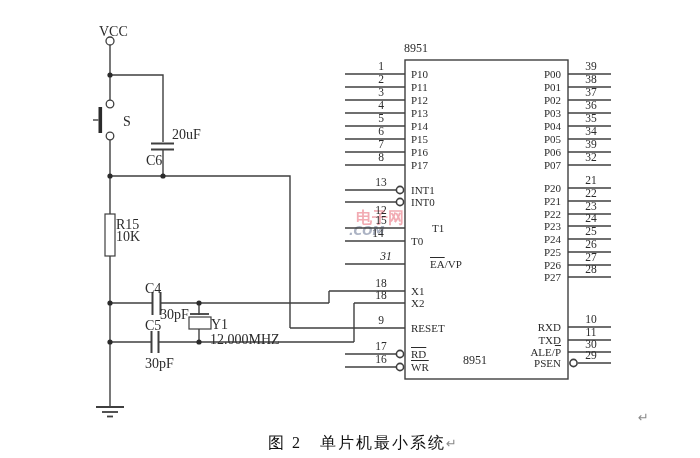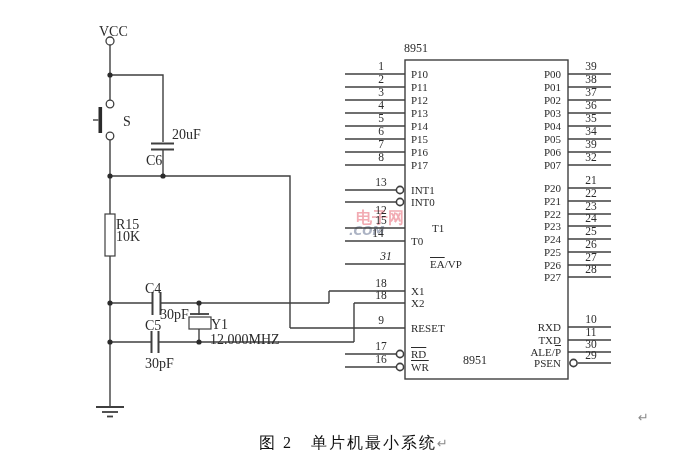--- a/index.html
+++ b/index.html
@@ -13,21 +13,21 @@
   .ov{text-decoration:overline;}
   #svgmain{position:absolute;left:0;top:0;z-index:2;}
   #wm{position:absolute;left:0;top:0;width:700px;height:458px;z-index:1;opacity:.8;}
   .wm-big{position:absolute;left:281px;top:211px;font-family:"DejaVu Sans",sans-serif;
           font-weight:bold;font-size:34px;letter-spacing:0px;color:#ef97a1;}
   .wm-cn{position:absolute;left:356px;top:208px;font-family:"DejaVu Sans",sans-serif;
          font-weight:bold;font-size:16px;color:#ef97a1;}
   .wm-tld{position:absolute;left:349px;top:224px;font-family:"DejaVu Sans",sans-serif;
           font-weight:bold;font-style:italic;font-size:12px;color:#98a1b6;}
   .texts{position:absolute;left:0;top:0;z-index:3;width:700px;height:458px;}
-  .caption{position:absolute;left:259px;top:433px;font-size:16px;letter-spacing:2px;color:#111;text-align:right;}
+  .caption{position:absolute;left:268px;top:433px;font-size:16px;letter-spacing:2px;color:#111;text-align:right;}
   .pilcrow{color:#8a8a8a;font-size:13px;letter-spacing:0;font-family:"DejaVu Sans",sans-serif;}
   .stray{position:absolute;left:638px;top:411px;}
 </style>
 </head>
 <body>
 
 <div id="stage">
 
   <div id="wm">
     <span class="wm-cn">电子网</span>

